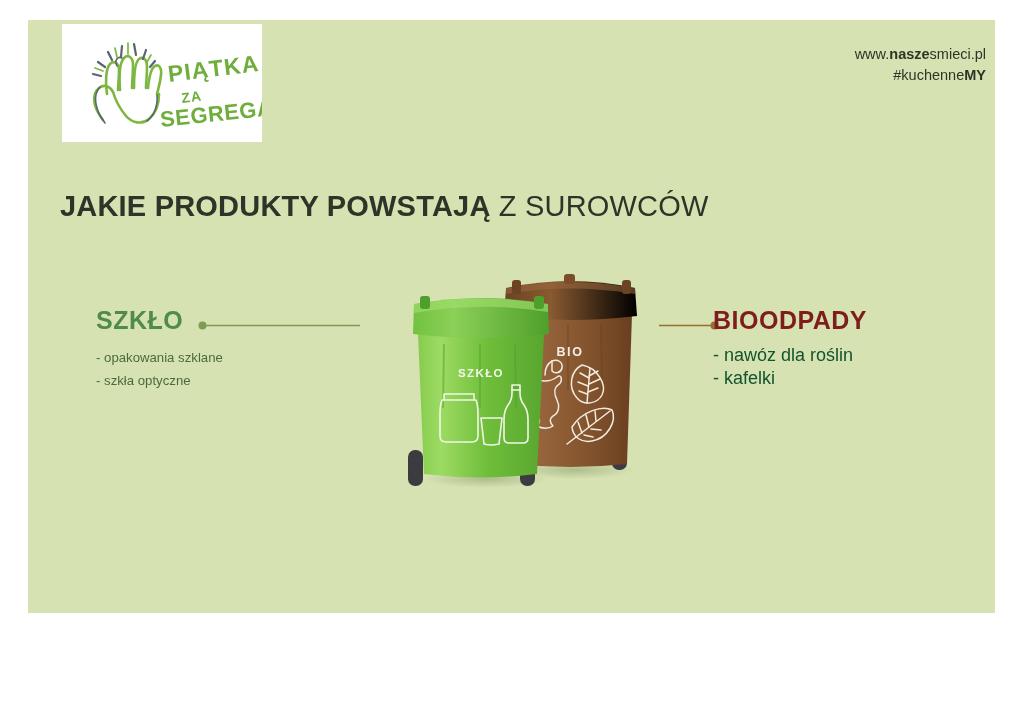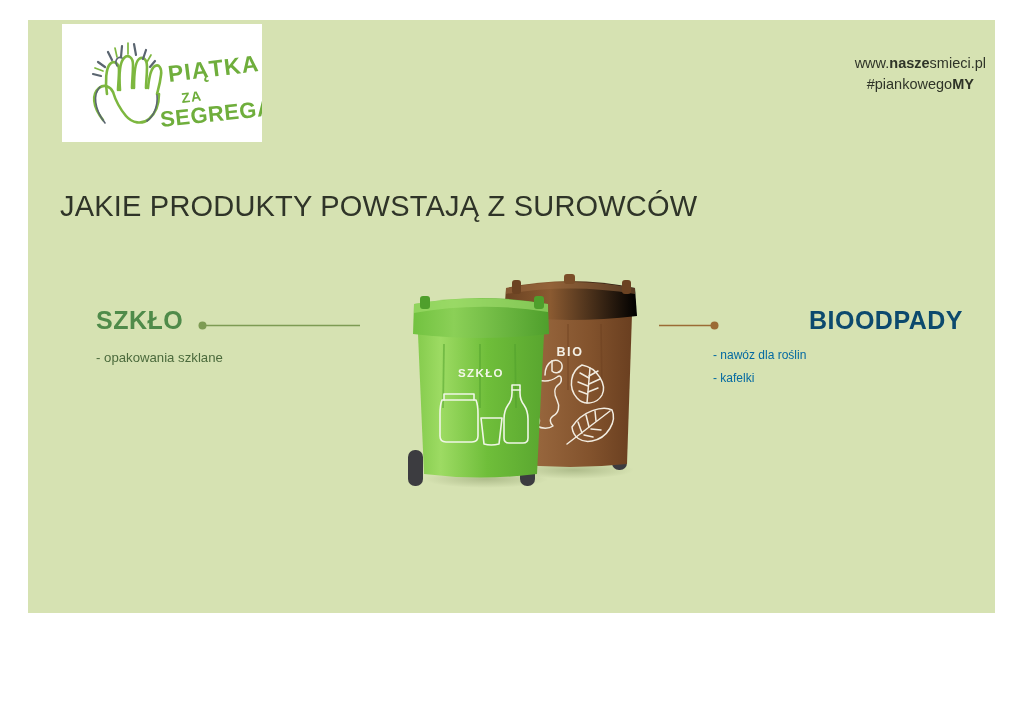--- a/index.html
+++ b/index.html
@@ -20,61 +20,61 @@
 
   
   .logo-box{
     position:absolute;left:62px;top:24px;width:200px;height:118px;
     background:#ffffff;
   }
   .logo-svg{position:absolute;left:0;top:0;}
 
   
   .toplinks{
-    position:absolute;right:38px;top:53px;text-align:center;
+    position:absolute;right:38px;top:44px;text-align:right;
     color:#2f3428;font-size:14.5px;line-height:21px;
   }
   .toplinks b{font-weight:bold;}
 
   
   .heading{
     position:absolute;left:60px;top:186px;width:740px;
     color:#2f3428;
     font-size:29px;line-height:40px;
     letter-spacing:0.2px;
   }
-  .heading .light{font-weight:normal;}
+  .heading .light{font-weight:bold;}
   .heading .bold{font-weight:normal;}
 
   
   .col-left{position:absolute;left:96px;top:306px;width:300px;}
   .cat-title{
     font-size:25px;font-weight:bold;letter-spacing:0.5px;
     color:#4f8b4a;margin:0;line-height:28px;
   }
-  .cat-title.bio{color:#0c4a6e;text-align:right;}
+  .cat-title.bio{color:#7f1d1d;}
   .list{margin:0;padding:0;list-style:none;color:#4f6b3e;}
   .list li{
     font-size:13.2px;line-height:19.5px;color:#4b6a3c;
     margin-bottom:3px;white-space:pre-line;
   }
   .col-left .list{margin-top:14px;}
 
   
   .conn-left{
     position:absolute;left:198px;top:321px;width:163px;height:9px;
   }
   .conn-right{
     position:absolute;left:659px;top:321px;width:60px;height:9px;
   }
 
   
   .col-right{position:absolute;left:713px;top:306px;width:250px;}
   .col-right .list{margin-top:12px;}
-  .col-right .list li{color:#0369a1;font-size:12px;line-height:19.5px;}
+  .col-right .list li{color:#14532d;font-size:18px;line-height:19.5px;}
 
   
   .bins{position:absolute;left:396px;top:272px;width:250px;height:220px;}
 
   
   .footer{position:absolute;left:0;top:620px;width:1024px;height:104px;background:#ffffff;}
 </style>
 </head>
 <body>
 
@@ -113,31 +113,32 @@
         <line x1="33" y1="44" x2="41" y2="47"></line>
       </g>
       <text x="107" y="58" font-family="'Liberation Sans',sans-serif" font-size="23" font-weight="bold" fill="#6fae3c" transform="rotate(-7 107 58)" letter-spacing="1">PIĄTKA</text>
       <text x="120" y="79" font-family="'Liberation Sans',sans-serif" font-size="14" font-weight="bold" fill="#6fae3c" transform="rotate(-7 120 79)" letter-spacing="1">ZA</text>
       <text x="99" y="103" font-family="'Liberation Sans',sans-serif" font-size="22" font-weight="bold" fill="#6fae3c" transform="rotate(-6 99 103)" letter-spacing="0.5">SEGREGACJĘ</text>
     </svg>
   </div>
 
   <div class="toplinks">
     <div><span>www.</span><b>nasze</b><span>smieci.pl</span></div>
-    <div><span>#piankowego</span><b>MY</b></div>
+    <div><span>#kuchenne</span><b>MY</b></div>
   </div>
 
   <div class="heading">
     <span class="light">JAKIE PRODUKTY POWSTAJĄ </span><span class="bold">Z SUROWCÓW</span><br>
   </div>
 
   <div class="col-left">
     <div class="cat-title">SZKŁO</div>
     <ul class="list">
       <li>- opakowania szklane</li>
+      <li>- szkła optyczne</li>
     </ul>
   </div>
 
   <svg class="conn-left" width="163" height="9" viewBox="0 0 163 9">
     <circle cx="4.5" cy="4.5" r="4" fill="#7d9b53"></circle>
     <line x1="8" y1="4.5" x2="162" y2="4.5" stroke="#7d9b53" stroke-width="1.5"></line>
   </svg>
 
   <svg class="conn-right" width="60" height="9" viewBox="0 0 60 9">
     <line x1="0" y1="4.5" x2="52" y2="4.5" stroke="#9b6b35" stroke-width="1.5"></line>

